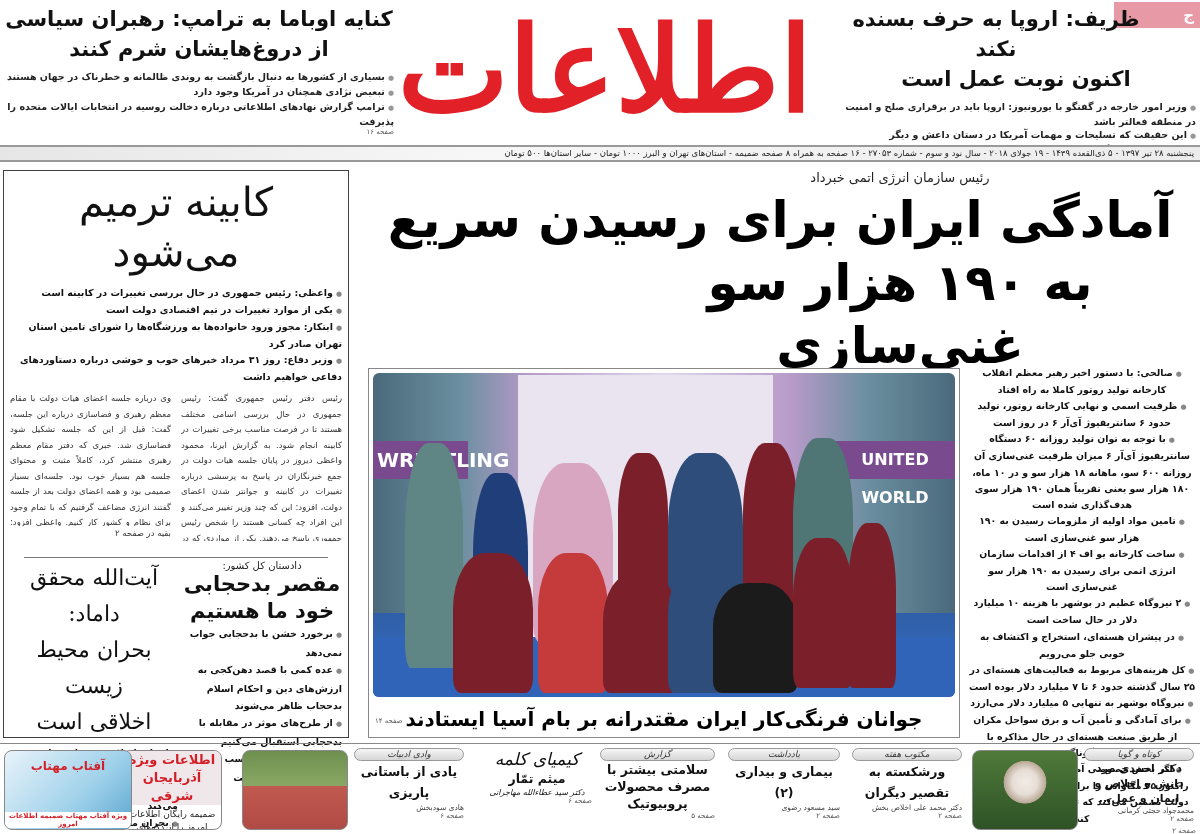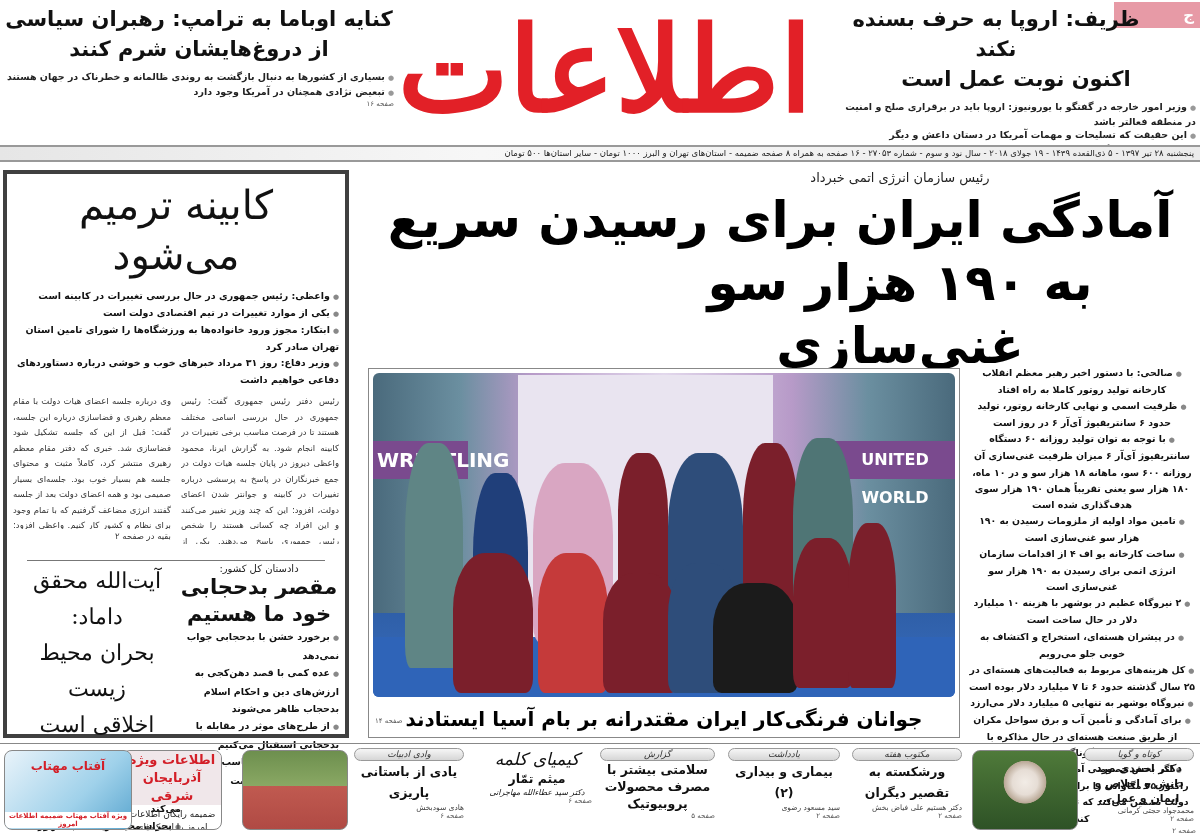--- a/index.html
+++ b/index.html
@@ -16,21 +16,21 @@
   .top-story li::before { content: "\25CF"; color: #999; font-size: 7px; margin-left: 3px; }
   .pageref { font-size: 7px; color: #555; text-align: right; direction: rtl; }
 
   .corner-tag { background: #e79aa6; color: #fff; font-weight: bold; font-size: 15px; height: 26px; line-height: 26px; padding: 0 6px; }
 
   .masthead { color: #e22027; font-family: "DejaVu Serif", serif; font-weight: bold; font-size: 118px; line-height: 140px; text-align: center; letter-spacing: -2px; }
 
   .dateline { border-top: 2px solid #999; border-bottom: 2px solid #999; background: linear-gradient(to left, #ececec, #f7f7f7 60%, #e6e6e6); height: 17px; font-size: 8.5px; line-height: 13px; color: #222; padding: 0 6px; white-space: nowrap; overflow: hidden; }
 
   
-  .left-panel { border: 4px solid #404040; }
+  .left-panel { border: 1px solid #404040; }
   .kabine-title { font-family: "DejaVu Serif", serif; font-size: 40px; line-height: 50px; text-align: center; }
   .bullets { list-style: none; }
   .bullets li { font-size: 9.5px; line-height: 16px; font-weight: bold; color: #111; text-align: right; }
   .bullets li::before { content: "\25CF"; color: #888; font-size: 7px; margin-left: 3px; }
   .body-col { font-size: 8.5px; line-height: 15.5px; color: #333; text-align: justify; }
   .divider { border-top: 1.5px solid #777; }
   .sub-kicker { font-size: 10px; text-align: center; color: #222; }
   .sub-title { font-weight: bold; font-size: 21px; line-height: 27px; text-align: center; }
   .sub-title-serif { font-family: "DejaVu Serif", serif; font-size: 22px; line-height: 36px; text-align: center; }
   .small-bullets { list-style: none; }
@@ -92,20 +92,21 @@
 </div>
 
 <div class="abs masthead" style="top:0; left:390px; width:430px; height:140px;">اطلاعات</div>
 
 <div class="abs top-story" style="top:4px; left:4px; width:390px;">
   <div class="h">کنایه اوباما به ترامپ: رهبران سیاسی</div>
   <div class="h">از دروغ‌هایشان شرم کنند</div>
   <ul>
     <li>بسیاری از کشورها به دنبال بازگشت به روندی ظالمانه و خطرناک در جهان هستند</li>
     <li>تبعیض نژادی همچنان در آمریکا وجود دارد</li>
+    <li>ترامپ گزارش نهادهای اطلاعاتی درباره دخالت روسیه در انتخابات ایالات متحده را پذیرفت</li>
   </ul>
   <div class="pageref">صفحه ۱۶</div>
 </div>
 
 <div class="abs dateline" style="top:145px; left:0; width:1200px;">پنجشنبه ۲۸ تیر ۱۳۹۷ - ۵ ذی‌القعده ۱۴۳۹ - ۱۹ جولای ۲۰۱۸ - سال نود و سوم - شماره ۲۷۰۵۳ - ۱۶ صفحه به همراه ۸ صفحه ضمیمه - استان‌های تهران و البرز ۱۰۰۰ تومان - سایر استان‌ها ۵۰۰ تومان</div>
 
 <div class="abs left-panel" style="top:170px; left:3px; width:346px; height:568px;">
 
   <div style="position:absolute; top:0; left:0; right:0; height:400px; padding:6px 6px 0 6px;">
     <div class="kabine-title">کابینه ترمیم می‌شود</div>
@@ -210,21 +211,21 @@
     <div class="t" style="font-size:11px; line-height:15px;">دکتر احمدی مرد دانش و اخلاص و ایمان و عمل...</div>
     <div class="a">محمدجواد حجتی کرمانی</div>
     <div class="pg">صفحه ۲</div>
   </div>
 
   <div class="abs rounded-box portrait" style="top:6px; left:972px; width:106px; height:80px;"></div>
 
   <div class="abs card" style="top:4px; left:852px; width:110px;">
     <div class="label">مکتوب هفته</div>
     <div class="t" style="line-height:21px;">ورشکسته به تقصیر دیگران</div>
-    <div class="a">دکتر هستیم علی فیاض بخش</div>
+    <div class="a">دکتر محمد علی اخلاص بخش</div>
     <div class="pg">صفحه ۲</div>
   </div>
 
   <div class="abs card" style="top:4px; left:728px; width:112px;">
     <div class="label">یادداشت</div>
     <div class="t" style="line-height:21px;">بیماری و بیداری (۲)</div>
     <div class="a">سید مسعود رضوی</div>
     <div class="pg">صفحه ۲</div>
   </div>
 

